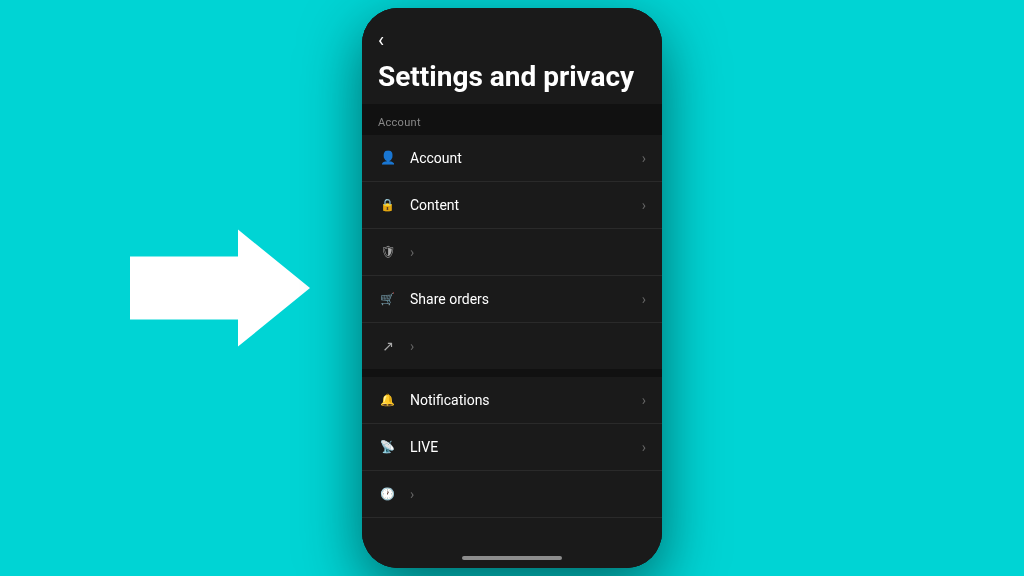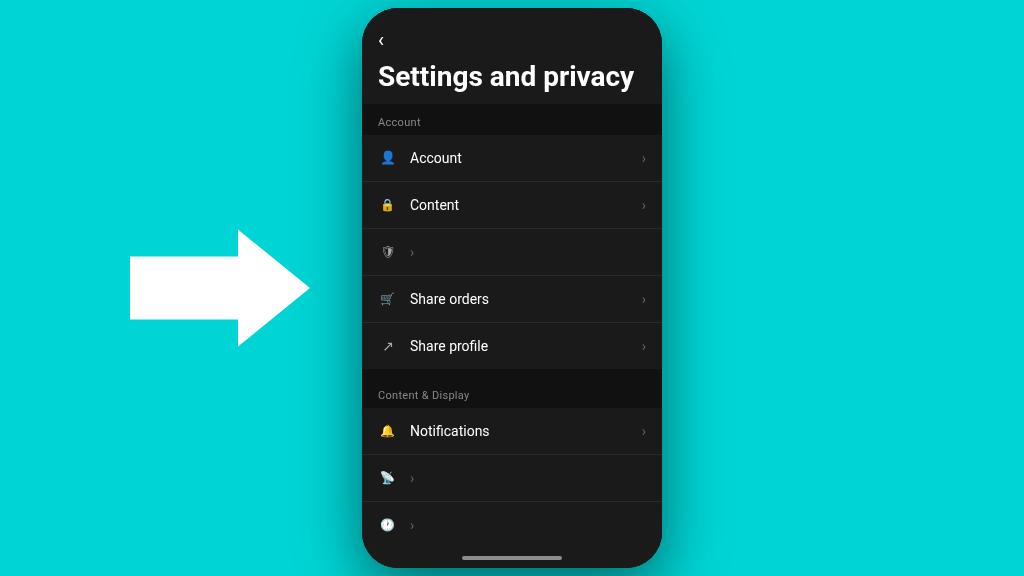--- a/index.html
+++ b/index.html
@@ -216,38 +216,37 @@
           </div>
 
           <div class="settings-item">
             <div class="item-icon icon-cart"></div>
             <span class="item-label">Share orders</span>
             <span class="item-chevron">›</span>
           </div>
 
           <div class="settings-item">
             <div class="item-icon icon-share"></div>
-            <span class="item-label">Share profile</span>
             <span class="item-chevron">›</span>
           </div>
         </div>
 
         <div class="divider-section"></div>
 
-        <div class="section-label">Content &amp; Display</div>
         <div class="settings-group">
 
           <div class="settings-item">
             <div class="item-icon icon-bell"></div>
             <span class="item-label">Notifications</span>
             <span class="item-chevron">›</span>
           </div>
 
           <div class="settings-item">
             <div class="item-icon icon-live"></div>
+            <span class="item-label">LIVE</span>
             <span class="item-chevron">›</span>
           </div>
 
           <div class="settings-item">
             <div class="item-icon icon-clock"></div>
             <span class="item-chevron">›</span>
           </div>
 
           <div class="settings-item">
             

